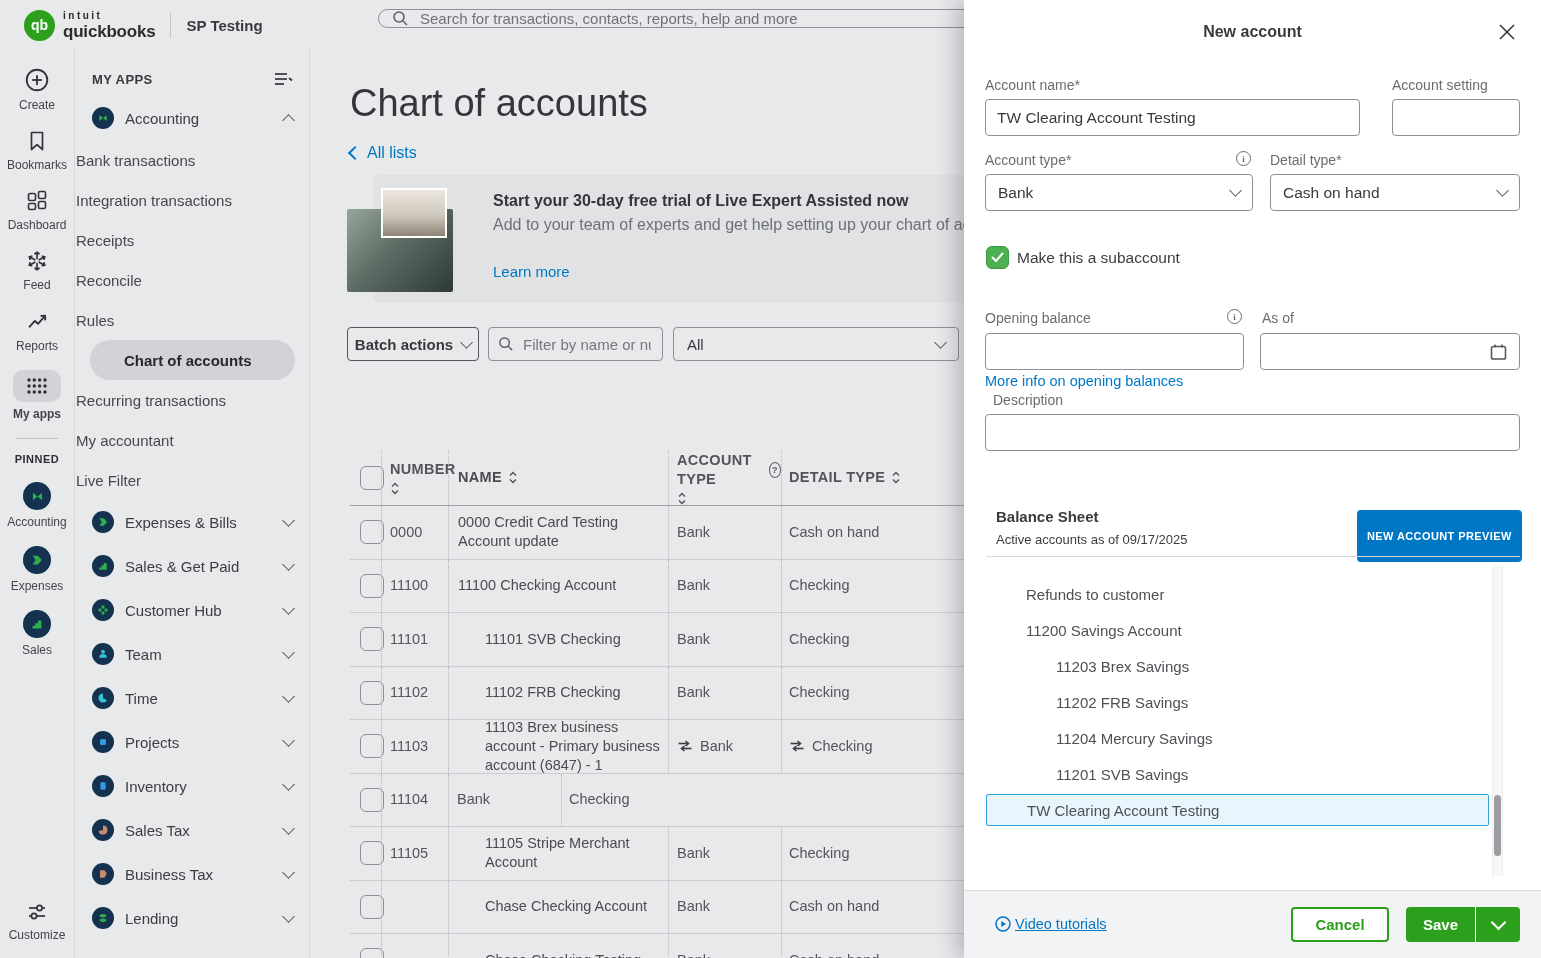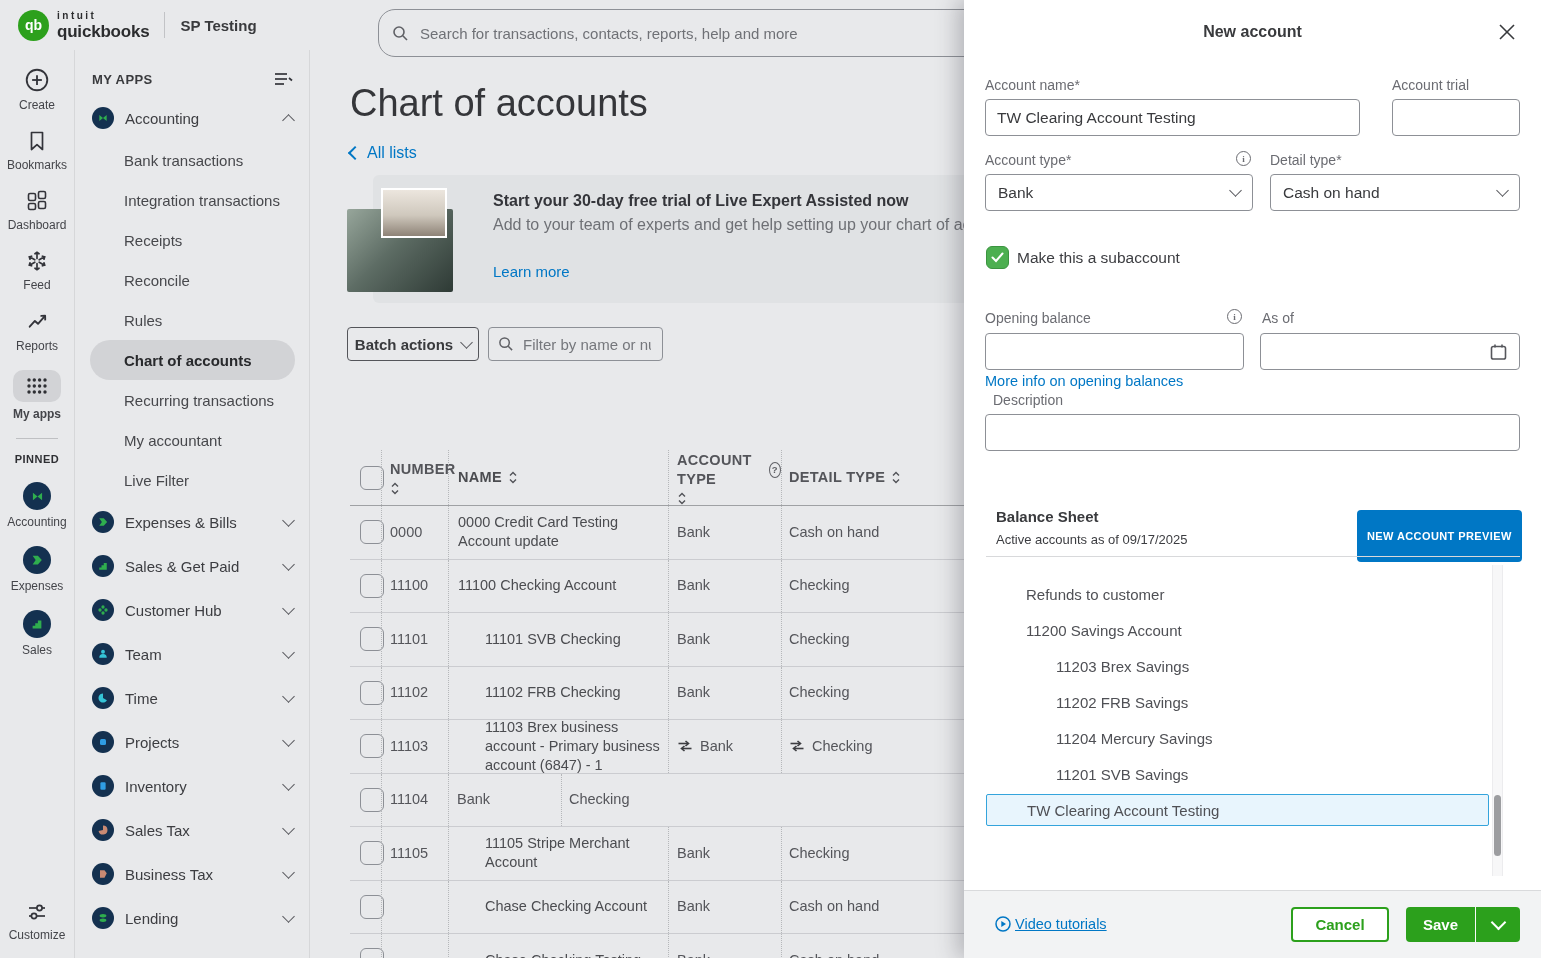--- a/index.html
+++ b/index.html
@@ -2,29 +2,29 @@
 <html><head>
 <meta charset="utf-8">
 <style>
   html,body{margin:0;padding:0}
   .app{position:relative;width:1541px;height:958px;background:#e8e9eb;overflow:hidden;
        font-family:"Liberation Sans",sans-serif;color:#393a3d;-webkit-font-smoothing:antialiased}
   svg{display:block}
 
   
   .topbar{position:absolute;left:0;top:0;width:100%;height:50px;display:flex;align-items:center}
-  .logo{display:flex;align-items:center;gap:8px;margin-left:18px}
+  .logo{display:flex;align-items:center;gap:8px;margin-left:24px}
   .logo-circle{width:31px;height:31px;border-radius:50%;background:#2ca01c;color:#fff;
                display:flex;align-items:center;justify-content:center;font-weight:bold;font-size:14px}
   .logo-text{line-height:1}
   .logo-intuit{font-size:10px;font-weight:700;letter-spacing:2.5px;color:#2b2c2e}
   .logo-qb{font-size:17px;font-weight:700;letter-spacing:-.2px;color:#2b2c2e;margin-top:2px}
   .topbar-divider{width:1px;height:26px;background:#c2c3c6;margin:0 15px}
   .company{font-size:15px;font-weight:700}
-  .search-pill{position:absolute;left:378px;top:9px;width:612px;height:48px;border:1px solid #8d9096;
+  .search-pill{position:absolute;left:378px;top:9px;width:612px;height:19px;border:1px solid #8d9096;
                border-radius:17px;display:flex;align-items:center;padding:0 13px;gap:9px;box-sizing:border-box}
   .search-pill input{flex:1;border:none;outline:none;background:transparent;font-size:15px;color:#393a3d;
                      font-family:"Liberation Sans",sans-serif}
   .search-pill input::placeholder{color:#6f7176}
 
   
   .iconrail{position:absolute;left:0;top:50px;width:75px;height:908px;border-right:1px solid #d6d7d9;
             box-sizing:border-box;display:flex;flex-direction:column;align-items:center}
   .rail-item{display:flex;flex-direction:column;align-items:center;gap:5px;margin-top:17px;cursor:pointer}
   .rail-label{font-size:12px;color:#44454a}
@@ -38,21 +38,21 @@
   
   .navpanel{position:absolute;left:76px;top:50px;width:234px;height:908px;border-right:1px solid #d6d7d9;box-sizing:border-box}
   .nav-head{display:flex;align-items:center;justify-content:space-between;padding:21px 16px 9px 16px}
   .nav-head-title{font-size:13px;font-weight:700;letter-spacing:.4px}
   .nav-section{height:44px;display:flex;align-items:center;gap:11px;padding:0 16px;cursor:pointer}
   .nav-circle{width:22px;height:22px;border-radius:50%;background:#143150;display:flex;align-items:center;justify-content:center;flex:none}
   .nav-section-label{font-size:15px;color:#3c3d41;flex:1}
   .chev{width:8px;height:8px;border-right:1.7px solid #56575c;border-bottom:1.7px solid #56575c;flex:none}
   .chev.down{transform:rotate(45deg);margin-top:-4px}
   .chev.up{transform:rotate(-135deg);margin-top:4px}
-  .nav-child{height:40px;display:flex;align-items:center;padding-left:48px;font-size:15px;color:#47484c;cursor:pointer}
+  .nav-child{height:40px;display:flex;align-items:center;font-size:15px;color:#47484c;cursor:pointer}
   .nav-child.selected{background:#d2d3d6;border-radius:20px;margin:0 14px;padding-left:34px;font-weight:700;color:#28292c}
 
   
   .g{display:block}
 
   
   .main{position:absolute;left:310px;top:50px;width:1231px;height:908px;overflow:hidden}
   .page-title{position:absolute;left:40px;top:32px;font-size:38px;font-weight:400;color:#35363a}
   .back-link{position:absolute;left:40px;top:94px;display:flex;align-items:center;gap:7px;color:#0077c5;
              font-size:16px;cursor:pointer}
@@ -456,20 +456,24 @@
     </div>
 
     <div class="filter-box">
       <svg width="16" height="16" viewBox="0 0 17 17">
         <circle cx="7" cy="7" r="5" fill="none" stroke="#5f6065" stroke-width="1.6"></circle>
         <line x1="10.8" y1="10.8" x2="15" y2="15" stroke="#5f6065" stroke-width="1.6"></line>
       </svg>
       <input type="text" placeholder="Filter by name or number" style="">
     </div>
 
+    <div class="all-select">
+      <span>All</span>
+      <span class="chev down"></span>
+    </div>
 
     <div class="table">
       <div class="thead">
         <div class="tcell c-cb hcell" style="border:none">
           <span class="cb"></span>
         </div>
         <div class="tcell c-num hcell">
           <div class="vstack">
             <span>NUMBER</span>
             <svg width="10" height="13" viewBox="0 0 10 13">
@@ -626,21 +630,21 @@
     <svg class="drawer-close" viewBox="0 0 18 18">
       <g stroke="#393a3d" stroke-width="1.6">
           <line x1="2" y1="2" x2="16" y2="16"></line>
           <line x1="16" y1="2" x2="2" y2="16"></line>
         </g>
     </svg>
 
     <div class="f-label" style="left:21px;top:77px">Account name*</div>
     <input class="f-input" style="left: 21px; top: 99px; width: 375px;" type="text" value="TW Clearing Account Testing">
 
-    <div class="f-label" style="left:428px;top:77px">Account trial</div>
+    <div class="f-label" style="left:428px;top:77px">Account setting</div>
     <input class="f-input" style="left: 428px; top: 99px; width: 128px;" type="text" value="">
 
     <div class="f-label" style="left:21px;top:152px">Account type*</div>
     <span class="icircle" style="left:272px;top:151px">i</span>
     <div class="f-label" style="left:306px;top:152px">Detail type*</div>
 
     <div class="f-select" style="left:21px;top:174px;width:268px">
       <span>Bank</span>
       <span class="chev down"></span>
     </div>

